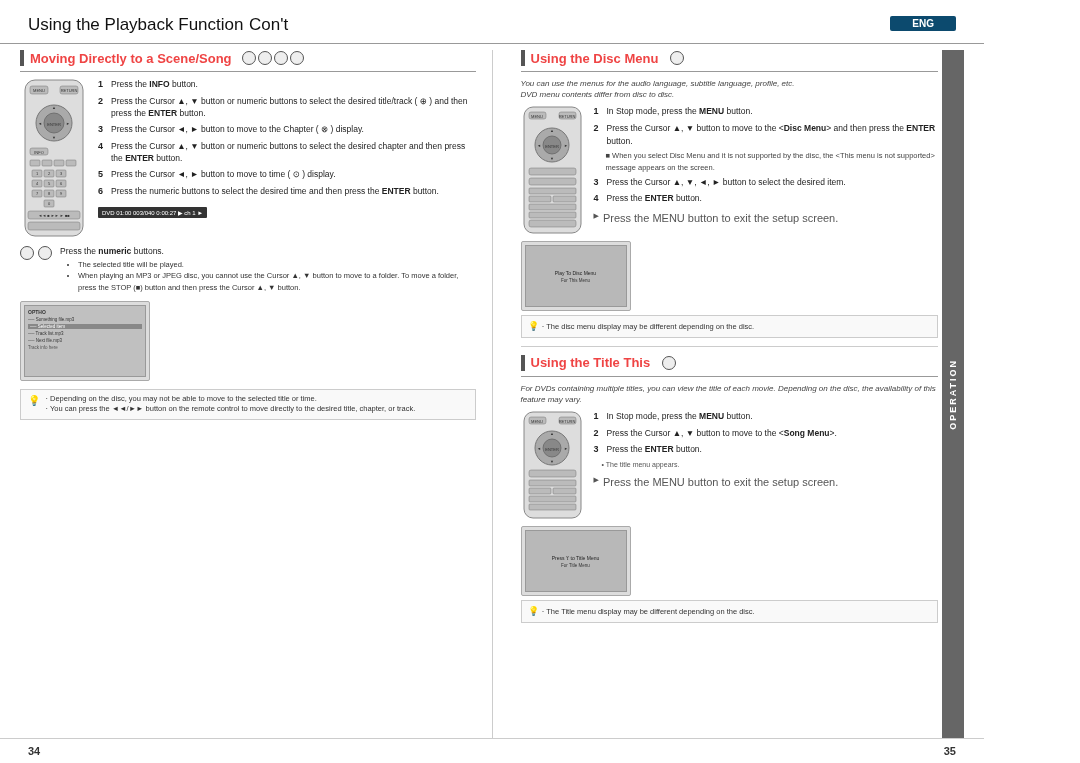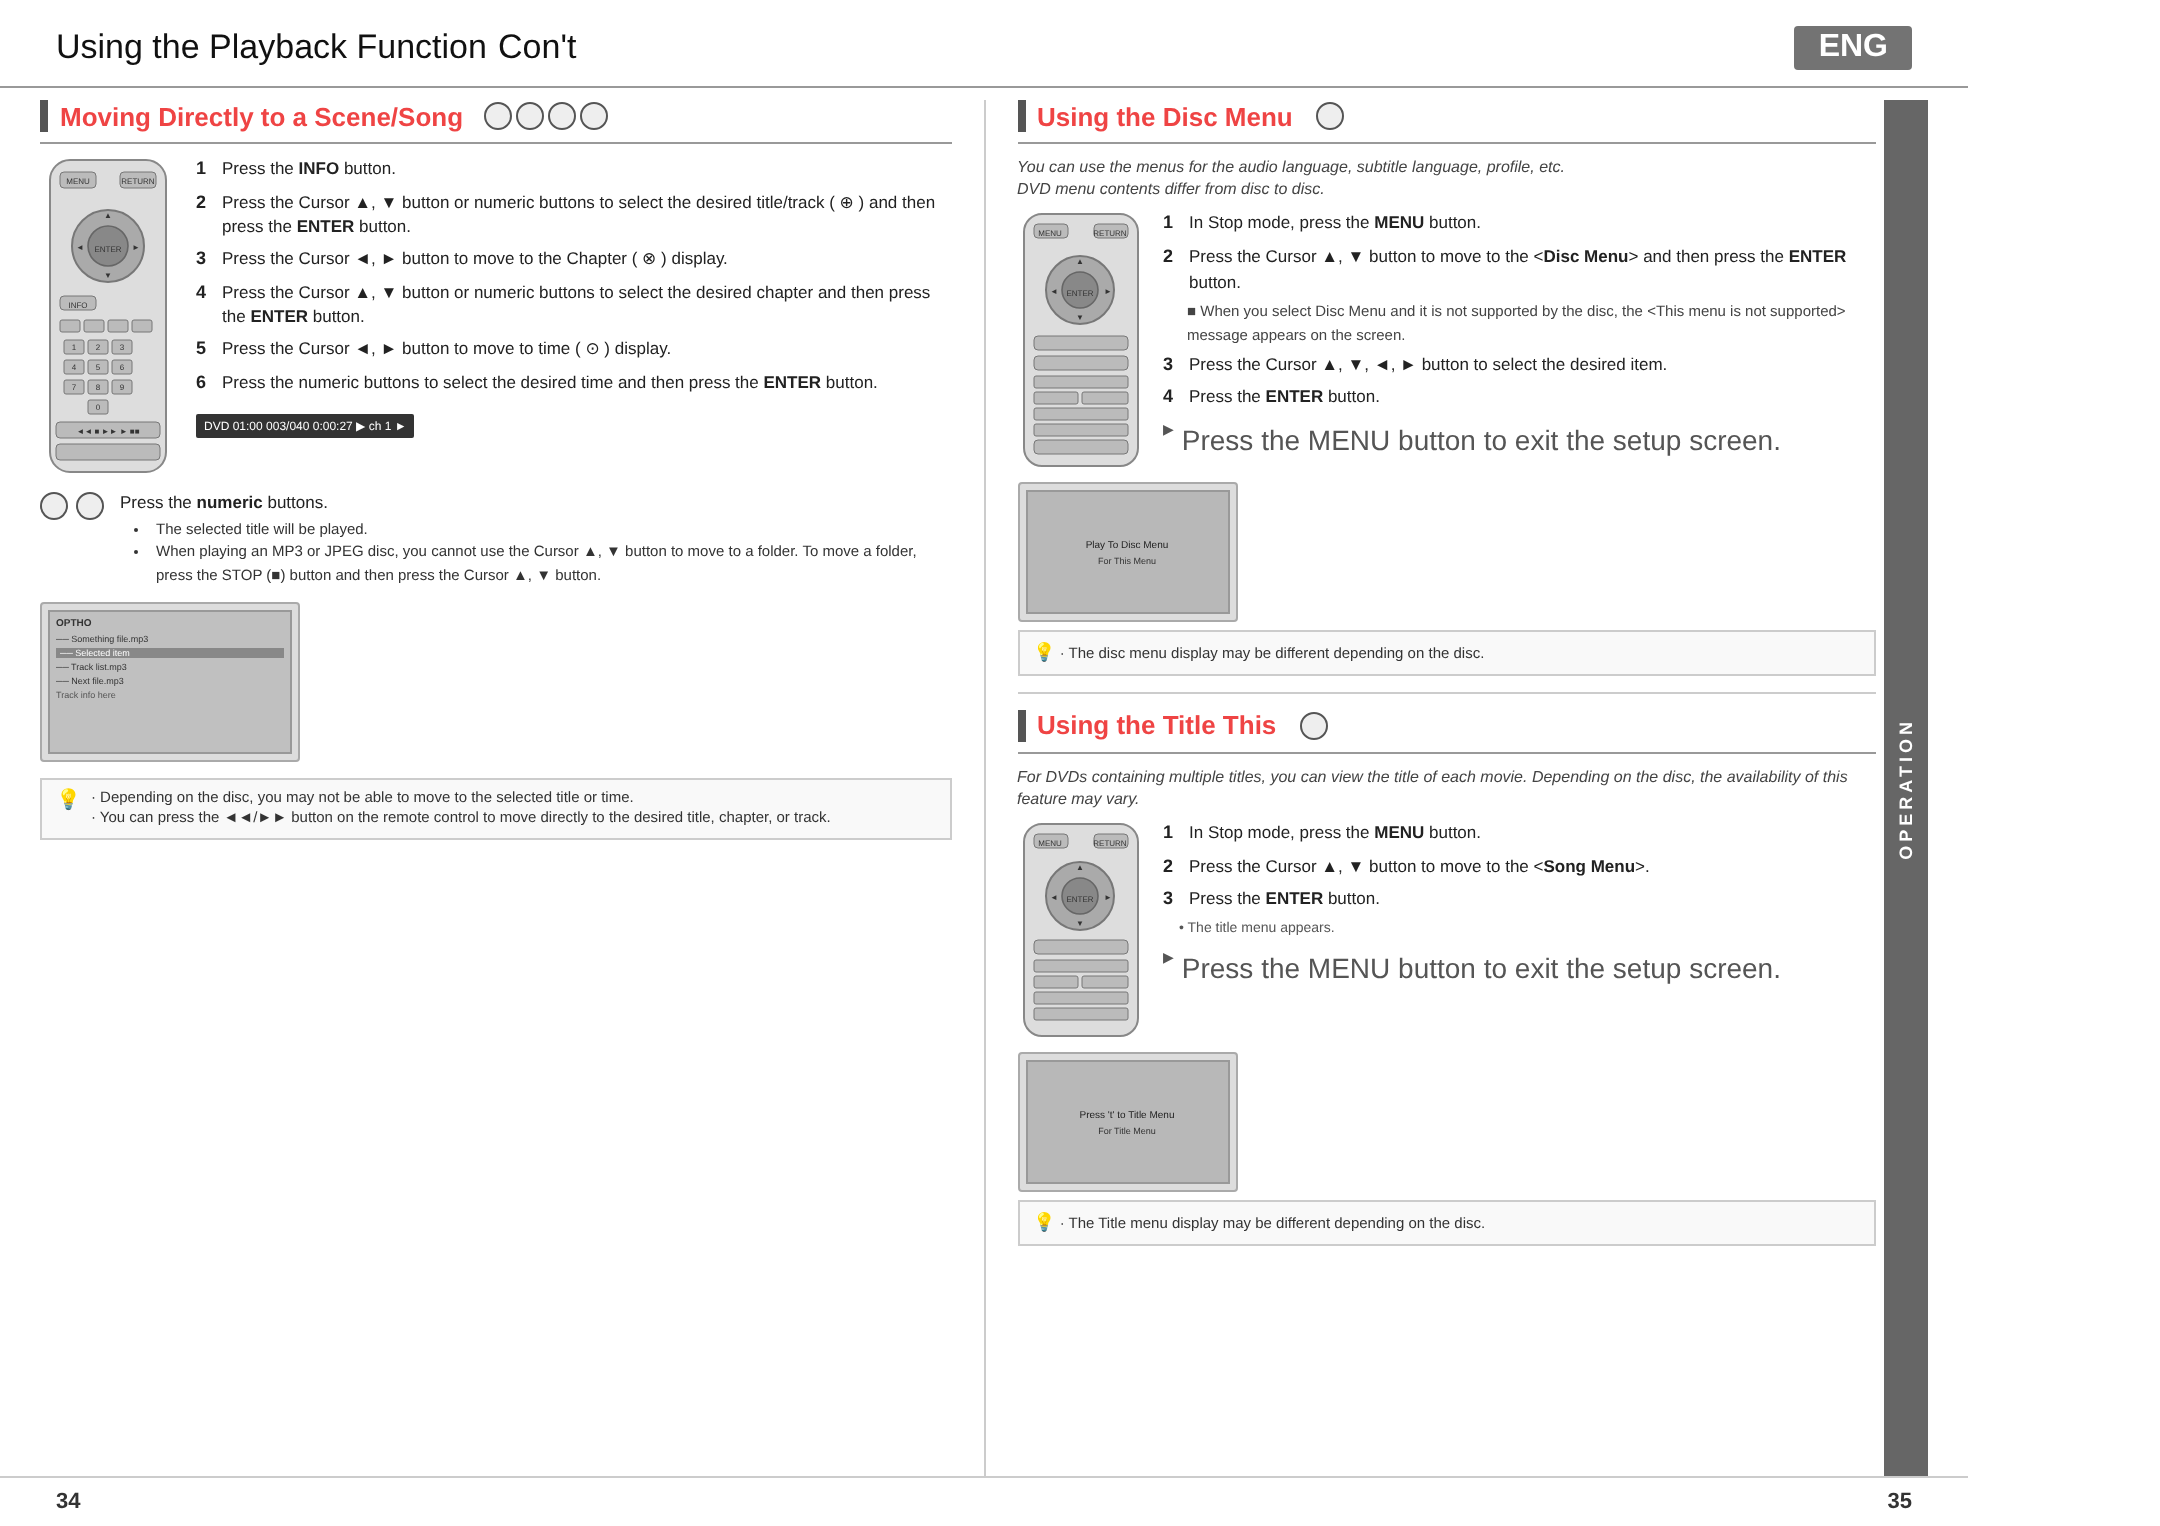--- a/index.html
+++ b/index.html
@@ -34,25 +34,25 @@
     .main-title {
       font-size: 20px;
       font-weight: bold;
       color: #111;
     }
     .main-title span {
       font-weight: normal;
       font-size: 17px;
     }
     .eng-badge {
-      background: #737373;
+      background: #0c4a6e;
       color: #fff;
-      font-size: 16px;
+      font-size: 10px;
       font-weight: bold;
-      padding: 2px 12px;
+      padding: 2px 22px;
       border-radius: 2px;
     }
 
     
     .content {
       display: flex;
       flex: 1;
       padding: 0 20px;
       gap: 16px;
     }
@@ -168,21 +168,21 @@
       margin-top: 3px;
       margin-left: 8px;
     }
     .bullet-list li {
       list-style: disc;
       margin-left: 10px;
     }
 
     
     .arrow-indicator {
-      font-size: 14px;
+      font-size: 11px;
       color: #555;
       margin-top: 4px;
       display: flex;
       align-items: flex-start;
       gap: 4px;
     }
     .arrow-indicator::before {
       content: '▶';
       font-size: 7px;
       margin-top: 1px;
@@ -209,20 +209,21 @@
       color: #333;
     }
 
     .right-wrapper {
       position: relative;
       flex: 1;
       display: flex;
     }
     .right-content {
       flex: 1;
+      margin-left: 12px;
     }
 
     
     .remote-body {
       fill: #ddd;
       stroke: #888;
       stroke-width: 1;
     }
     .remote-button {
       fill: #bbb;

